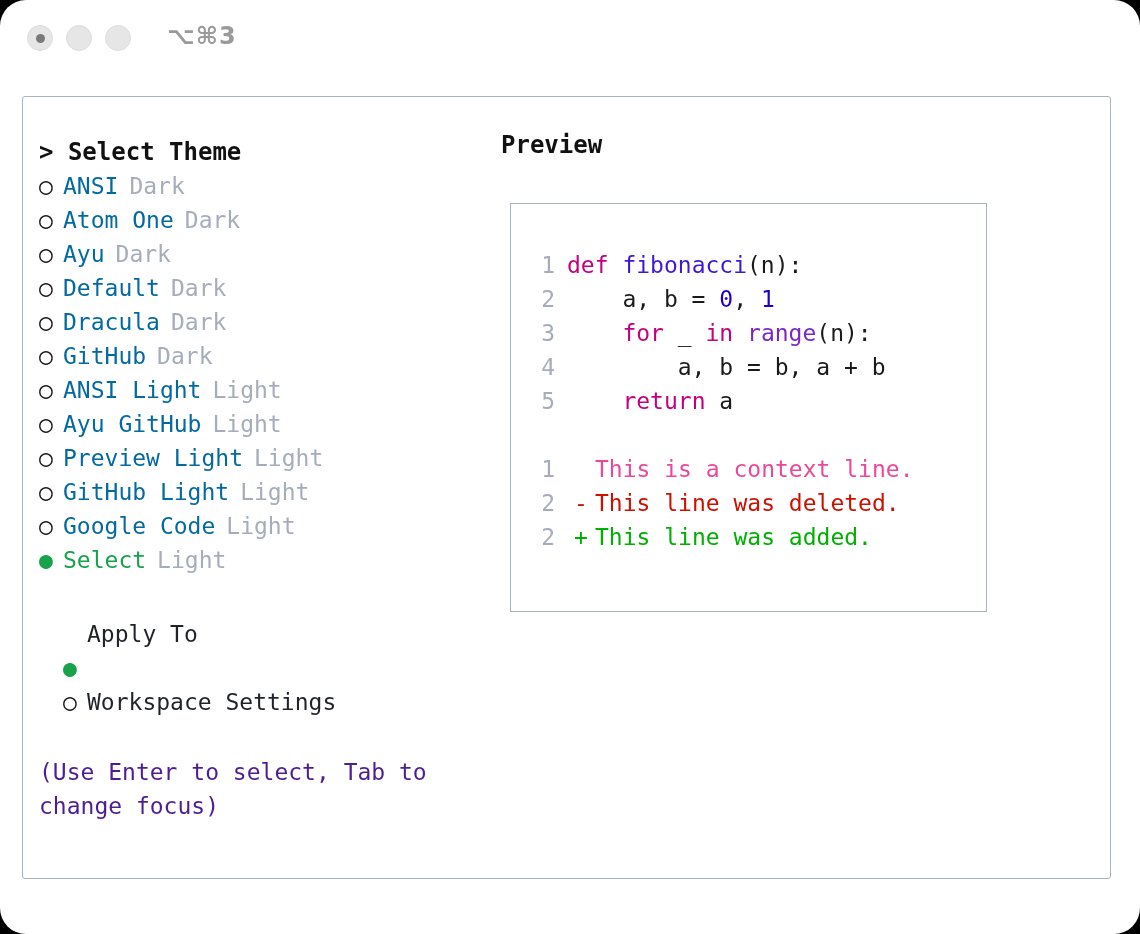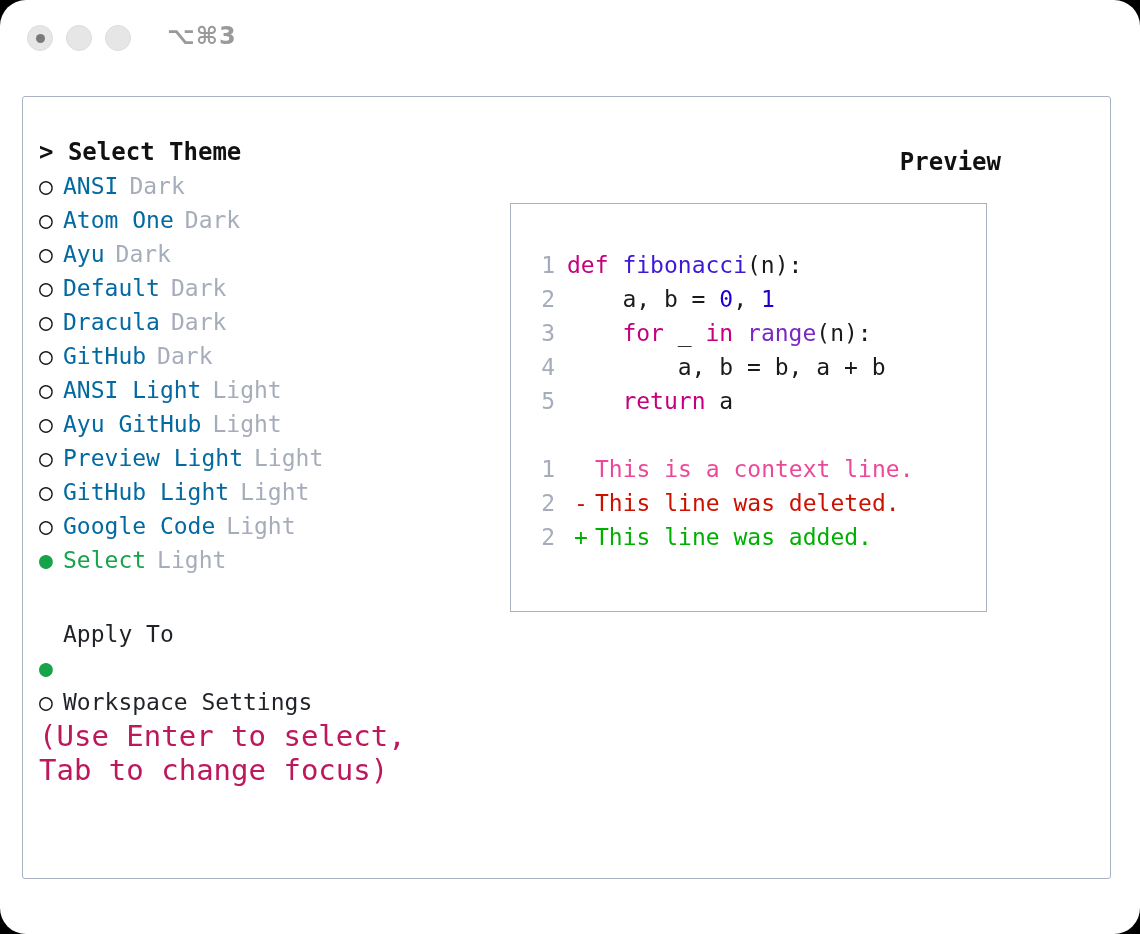--- a/index.html
+++ b/index.html
@@ -87,23 +87,22 @@
 
   .col-left {
     position: absolute;
     left: 16px;
     top: 38px;
     width: 440px;
   }
   .col-right {
     position: absolute;
     left: 478px;
-    top: 48px;
+    top: 31px;
     width: 500px;
-    text-align: right;
   }
 
   .section-title {
     font-size: 24px;
     font-weight: bold;
     color: #111111;
     line-height: 34px;
     white-space: pre;
   }
 
@@ -128,43 +127,44 @@
   }
   .bullet.off { color: #1a1a1a; }
   .bullet.on  { color: #16a34a; }
   .row-name { color: #0369a1; }
   .row-name.selected { color: #16a34a; }
   .row-kind {
     color: #a6adba;
     margin-left: 11px;
   }
 
-  .apply-block { margin-top: 40px; }
+  .apply-block { margin-top: 40px; margin-left: 24px; }
   .apply-head {
     font-size: 23px;
     color: #1f2328;
     line-height: 34px;
     padding-left: 24px;
     white-space: pre;
   }
   .apply-row {
     display: flex;
     align-items: baseline;
     height: 34px;
     line-height: 34px;
     font-size: 23px;
     white-space: pre;
   }
   .apply-label { color: #1f2328; }
   .apply-label.selected { color: #16a34a; }
 
   .hint {
-    font-size: 29px;
-    line-height: 34px;
-    color: #be185d;
+    margin-top: 36px;
+    font-size: 23px;
+    line-height: 34px;
+    color: #4c1d95;
     width: 420px;
   }
 
   
   #preview-box {
     position: absolute;
     left: 487px;
     top: 106px;
     width: 477px;
     height: 409px;

